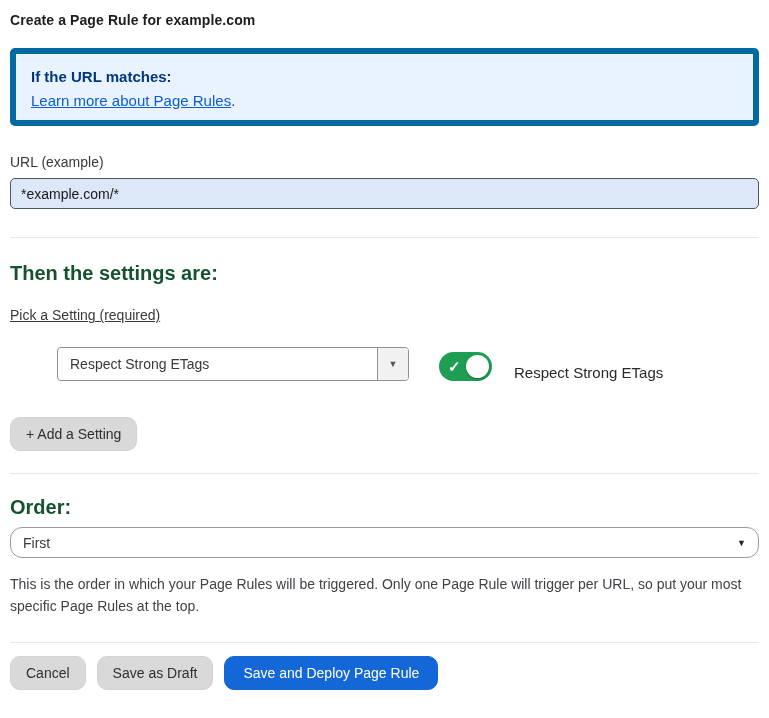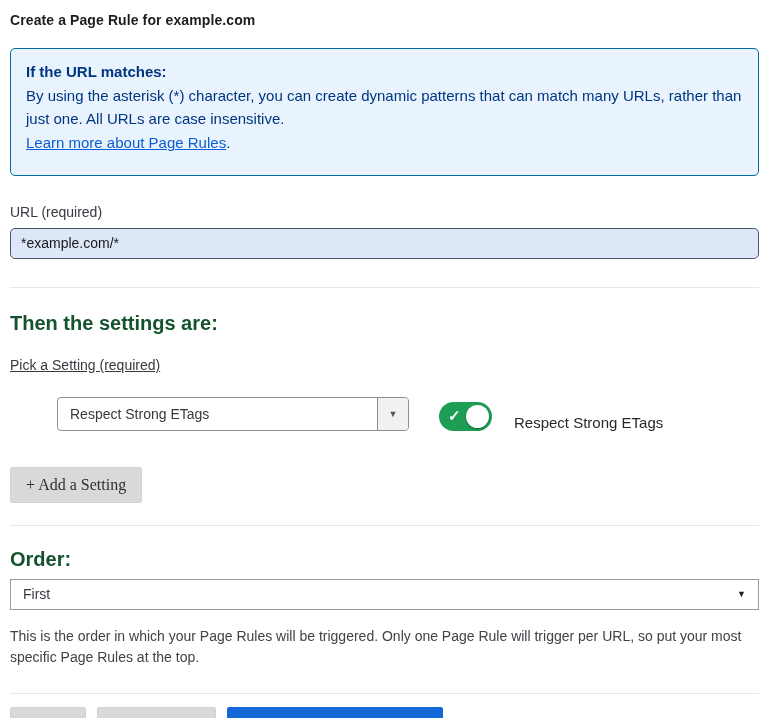--- a/index.html
+++ b/index.html
@@ -16,23 +16,23 @@
     font-size: 14px;
     font-weight: 700;
     color: #1d1d1f;
     margin: 6px 0 0 0;
     letter-spacing: 0.1px;
   }
 
   .info-box {
     margin-top: 20px;
     background: #e9f3fd;
-    border: 1px solid #0369a1;
+    border: 6px solid #0369a1;
     border-radius: 5px;
-    padding: 11px 15px 20px 15px;
+    padding: 11px 15px 8px 15px;
     color: #003580;
     font-size: 15px;
     line-height: 1.58;
   }
   .info-heading { font-weight: 700; }
   .info-body { }
   .learn-link { color: #0b5cd5; text-decoration: underline; cursor: pointer; text-align: center; }
   .link-suffix { color: #003580; }
 
   .field-label {
@@ -144,23 +144,23 @@
     background: #ffffff;
     box-shadow: 0 1px 2px rgba(0,0,0,0.35);
   }
   .toggle-label {
     margin-left: 22px;
     font-size: 15px;
     color: #26292e;
   }
 
   .btn {
-    font-family: Liberation Serif, serif;
-    font-size: 16px;
-    border-radius: 2px;
+    font-family: Liberation Sans, sans-serif;
+    font-size: 14px;
+    border-radius: 10px;
     cursor: pointer;
     line-height: 1;
   }
   .btn-gray {
     background: #d9d9d9;
     border: 1px solid #d2d2d2;
     color: #2f2f2f;
     padding: 9px 15px;
   }
   .btn-blue {
@@ -169,21 +169,21 @@
     color: #ffffff;
     padding: 9px 18px;
   }
 
   .add-setting-btn { margin-top: 36px; }
 
   .order-select {
     margin-top: 8px;
     height: 31px;
     border: 1px solid #9a9a9a;
-    border-radius: 0;
+    border-radius: 12px;
     background: #ffffff;
     display: flex;
     align-items: center;
     justify-content: space-between;
     padding: 0 12px;
     font-size: 14px;
     color: #36393f;
     cursor: pointer;
   }
   .order-chevron { font-size: 9px; color: #222; }
@@ -207,25 +207,24 @@
 </style>
 </head>
 <body>
 
 <div class="container">
 
   <h1 class="page-title">Create a Page Rule for example.com</h1>
 
   <div class="info-box">
     <div class="info-heading">If the URL matches:</div>
-    <div class="info-body">By using the asterisk (*) character, you can create dynamic patterns that can match many URLs, rather than just one. All URLs are case insensitive.</div>
     <div class="info-link-row"><a class="learn-link">Learn more about Page Rules</a><span class="link-suffix">.</span></div>
   </div>
 
-  <label class="field-label">URL (required)</label>
+  <label class="field-label">URL (example)</label>
   <input class="url-input" type="text" value="*example.com/*" style="">
 
   <hr class="divider">
 
   <h2 class="section-heading">Then the settings are:</h2>
 
   <label class="picker-label">Pick a Setting (required)</label>
 
   <div class="setting-row">
     <div class="select-box">

